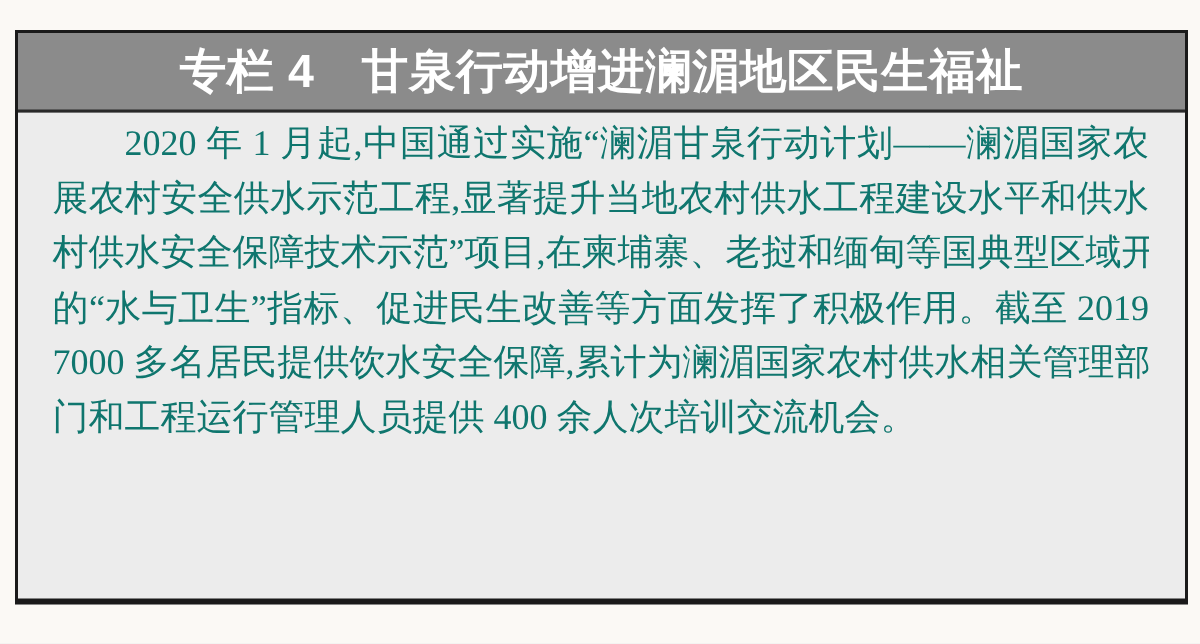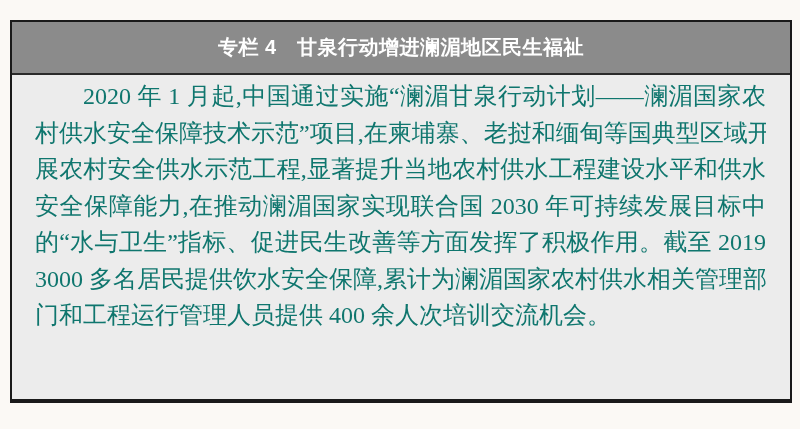--- a/index.html
+++ b/index.html
@@ -35,21 +35,21 @@
     background: #8b8b8b;
     border-bottom: 2px solid #2a2a2a;
     display: flex;
     align-items: center;
     justify-content: center;
   }
   .column-title {
     color: #ffffff;
     font-family: "Liberation Sans", "DejaVu Sans", sans-serif;
     font-weight: 700;
-    font-size: 20px;
+    font-size: 31px;
     letter-spacing: 0.5px;
     white-space: nowrap;
   }
   .column-body {
     box-sizing: border-box;
     padding: 3px 24px 0 23px;
     color: #0f766e;
     font-size: 24px;
     line-height: 36.5px;
   }
@@ -70,21 +70,20 @@
 </head>
 <body>
 
 <div class="page">
   <div class="column-box">
     <div class="column-header">
       <span class="column-title">专栏 4　甘泉行动增进澜湄地区民生福祉</span>
     </div>
     <div class="column-body">
       <div class="text-line first">2020 年 1 月起,中国通过实施“澜湄甘泉行动计划——澜湄国家农</div>
+      <div class="text-line">展农村安全供水示范工程,显著提升当地农村供水工程建设水平和供水</div>
       <div class="text-line">村供水安全保障技术示范”项目,在柬埔寨、老挝和缅甸等国典型区域开</div>
-      <div class="text-line">展农村安全供水示范工程,显著提升当地农村供水工程建设水平和供水</div>
-      <div class="text-line">安全保障能力,在推动澜湄国家实现联合国 2030 年可持续发展目标中</div>
       <div class="text-line">的“水与卫生”指标、促进民生改善等方面发挥了积极作用。截至 2019</div>
-      <div class="text-line">3000 多名居民提供饮水安全保障,累计为澜湄国家农村供水相关管理部</div>
+      <div class="text-line">7000 多名居民提供饮水安全保障,累计为澜湄国家农村供水相关管理部</div>
       <div class="text-line last">门和工程运行管理人员提供 400 余人次培训交流机会。</div>
     </div>
   </div>
 </div>
 
 </body></html>

